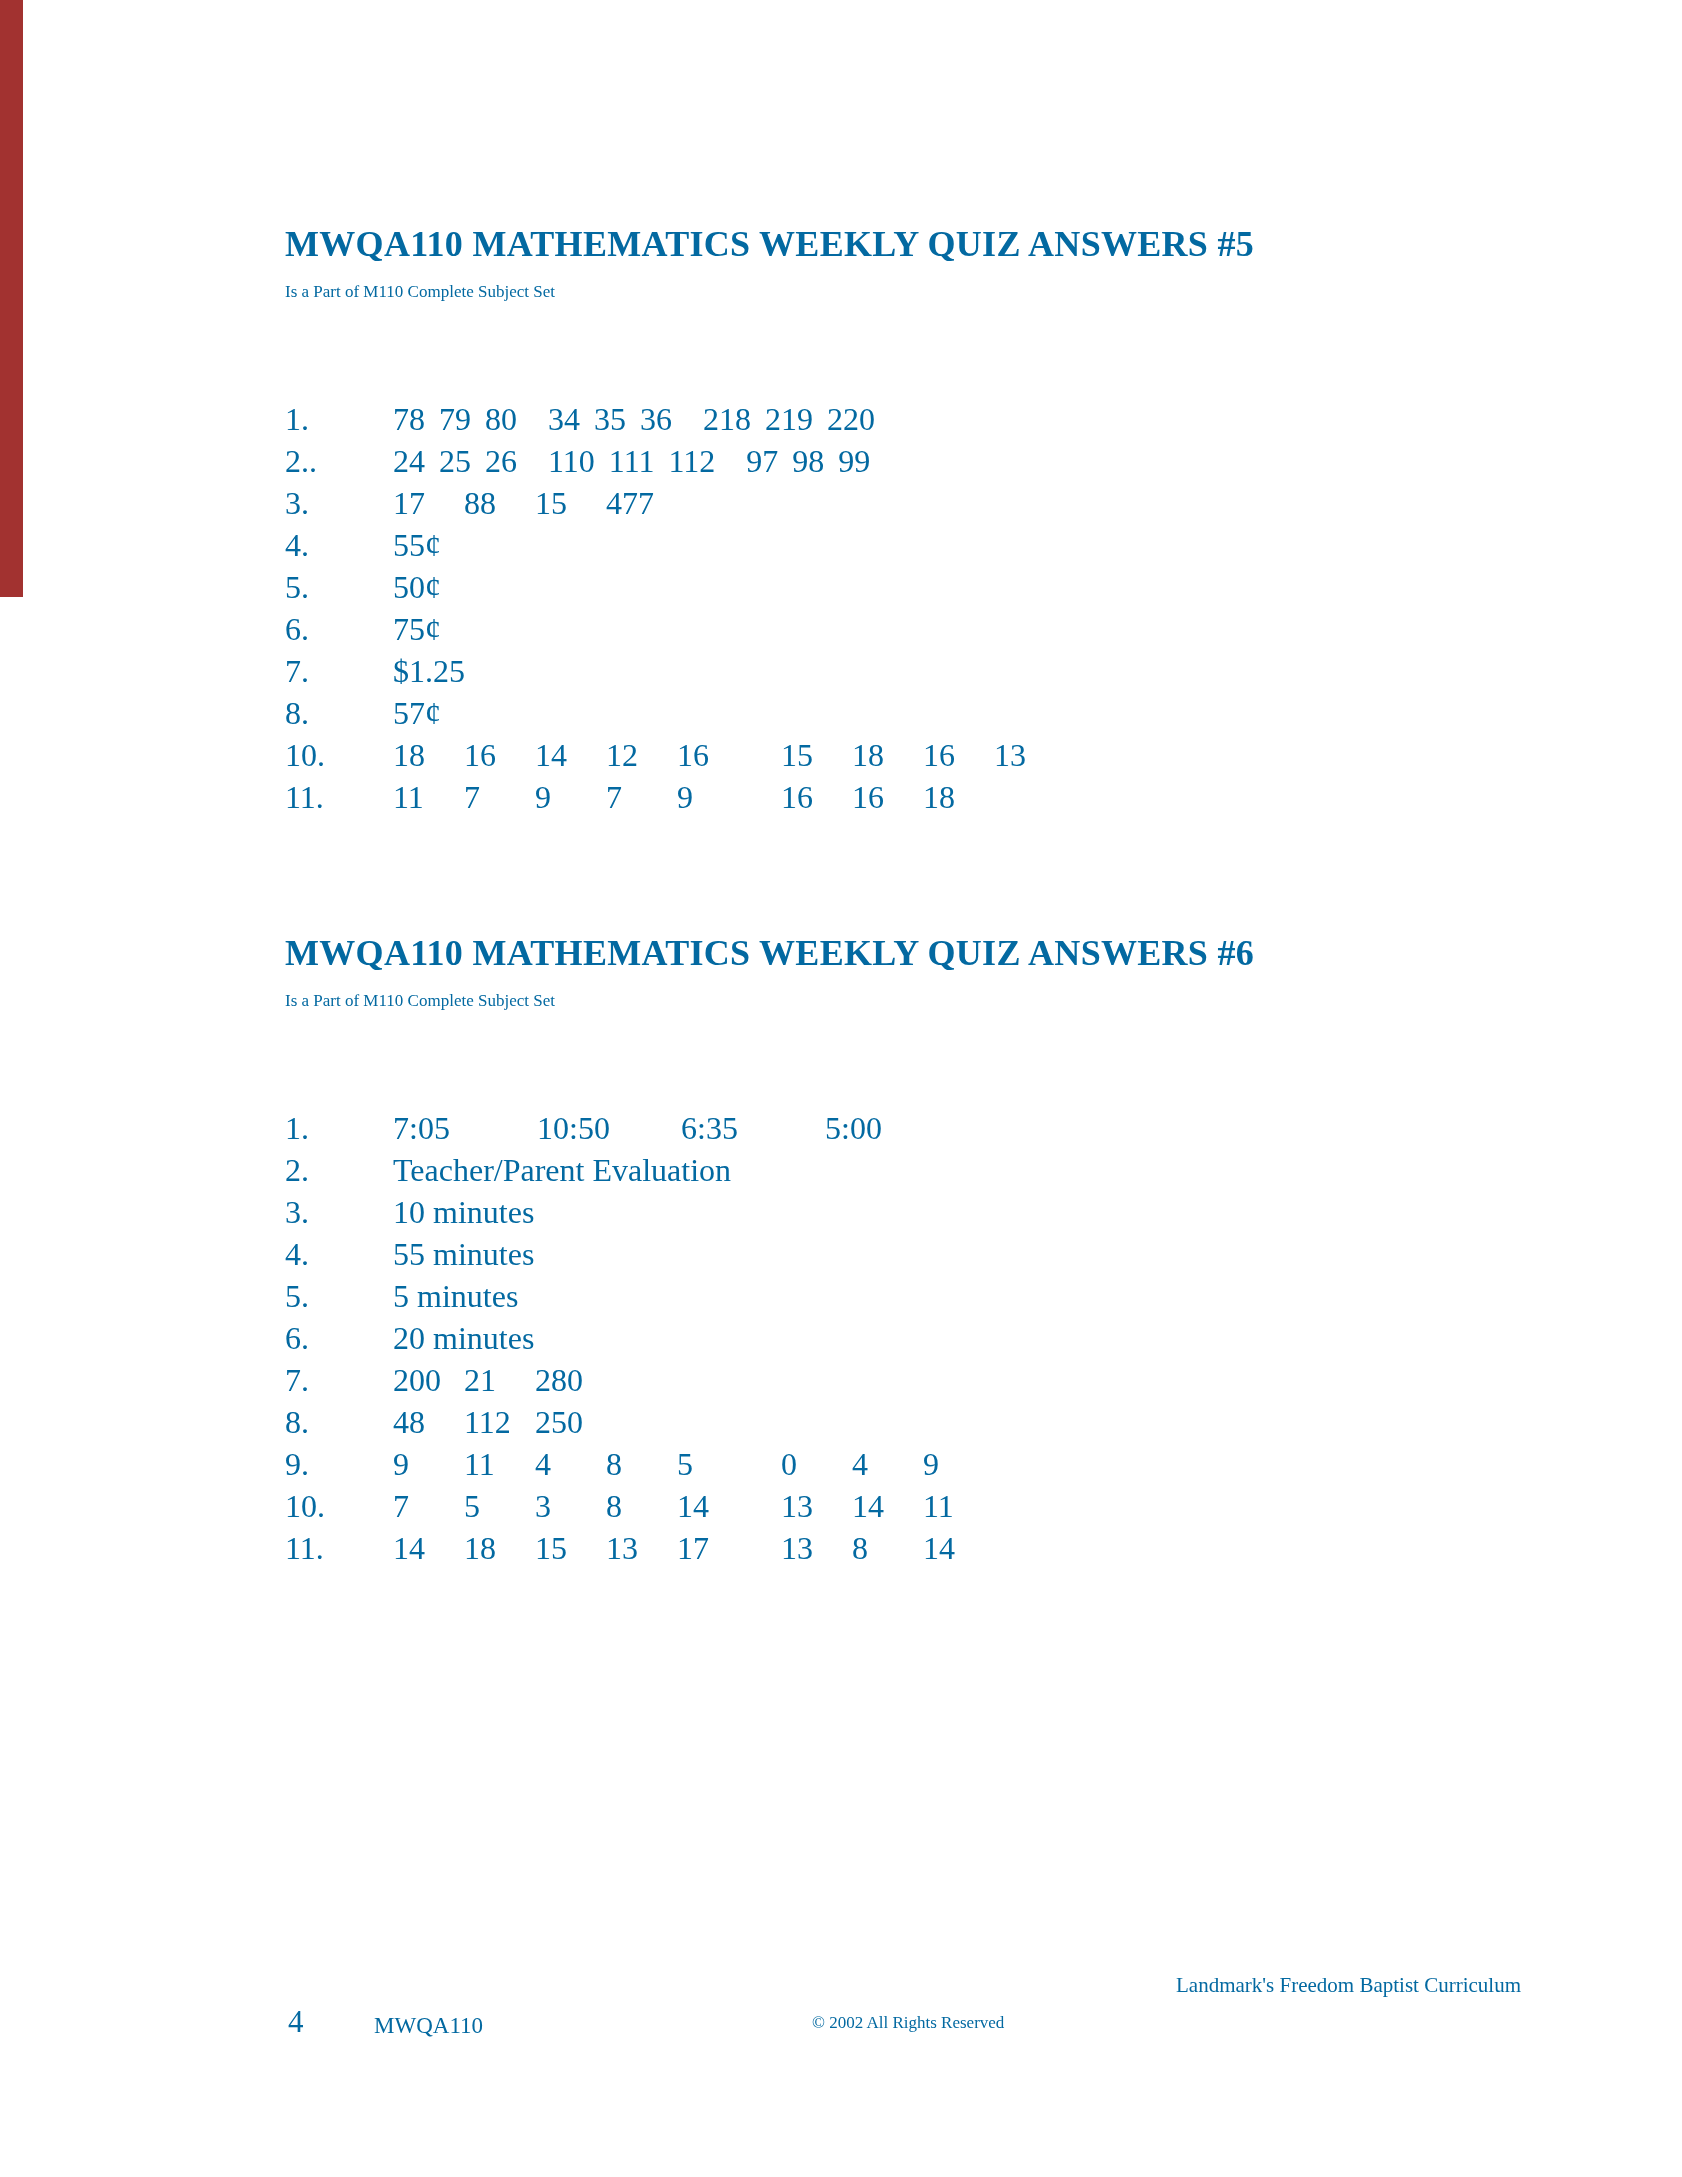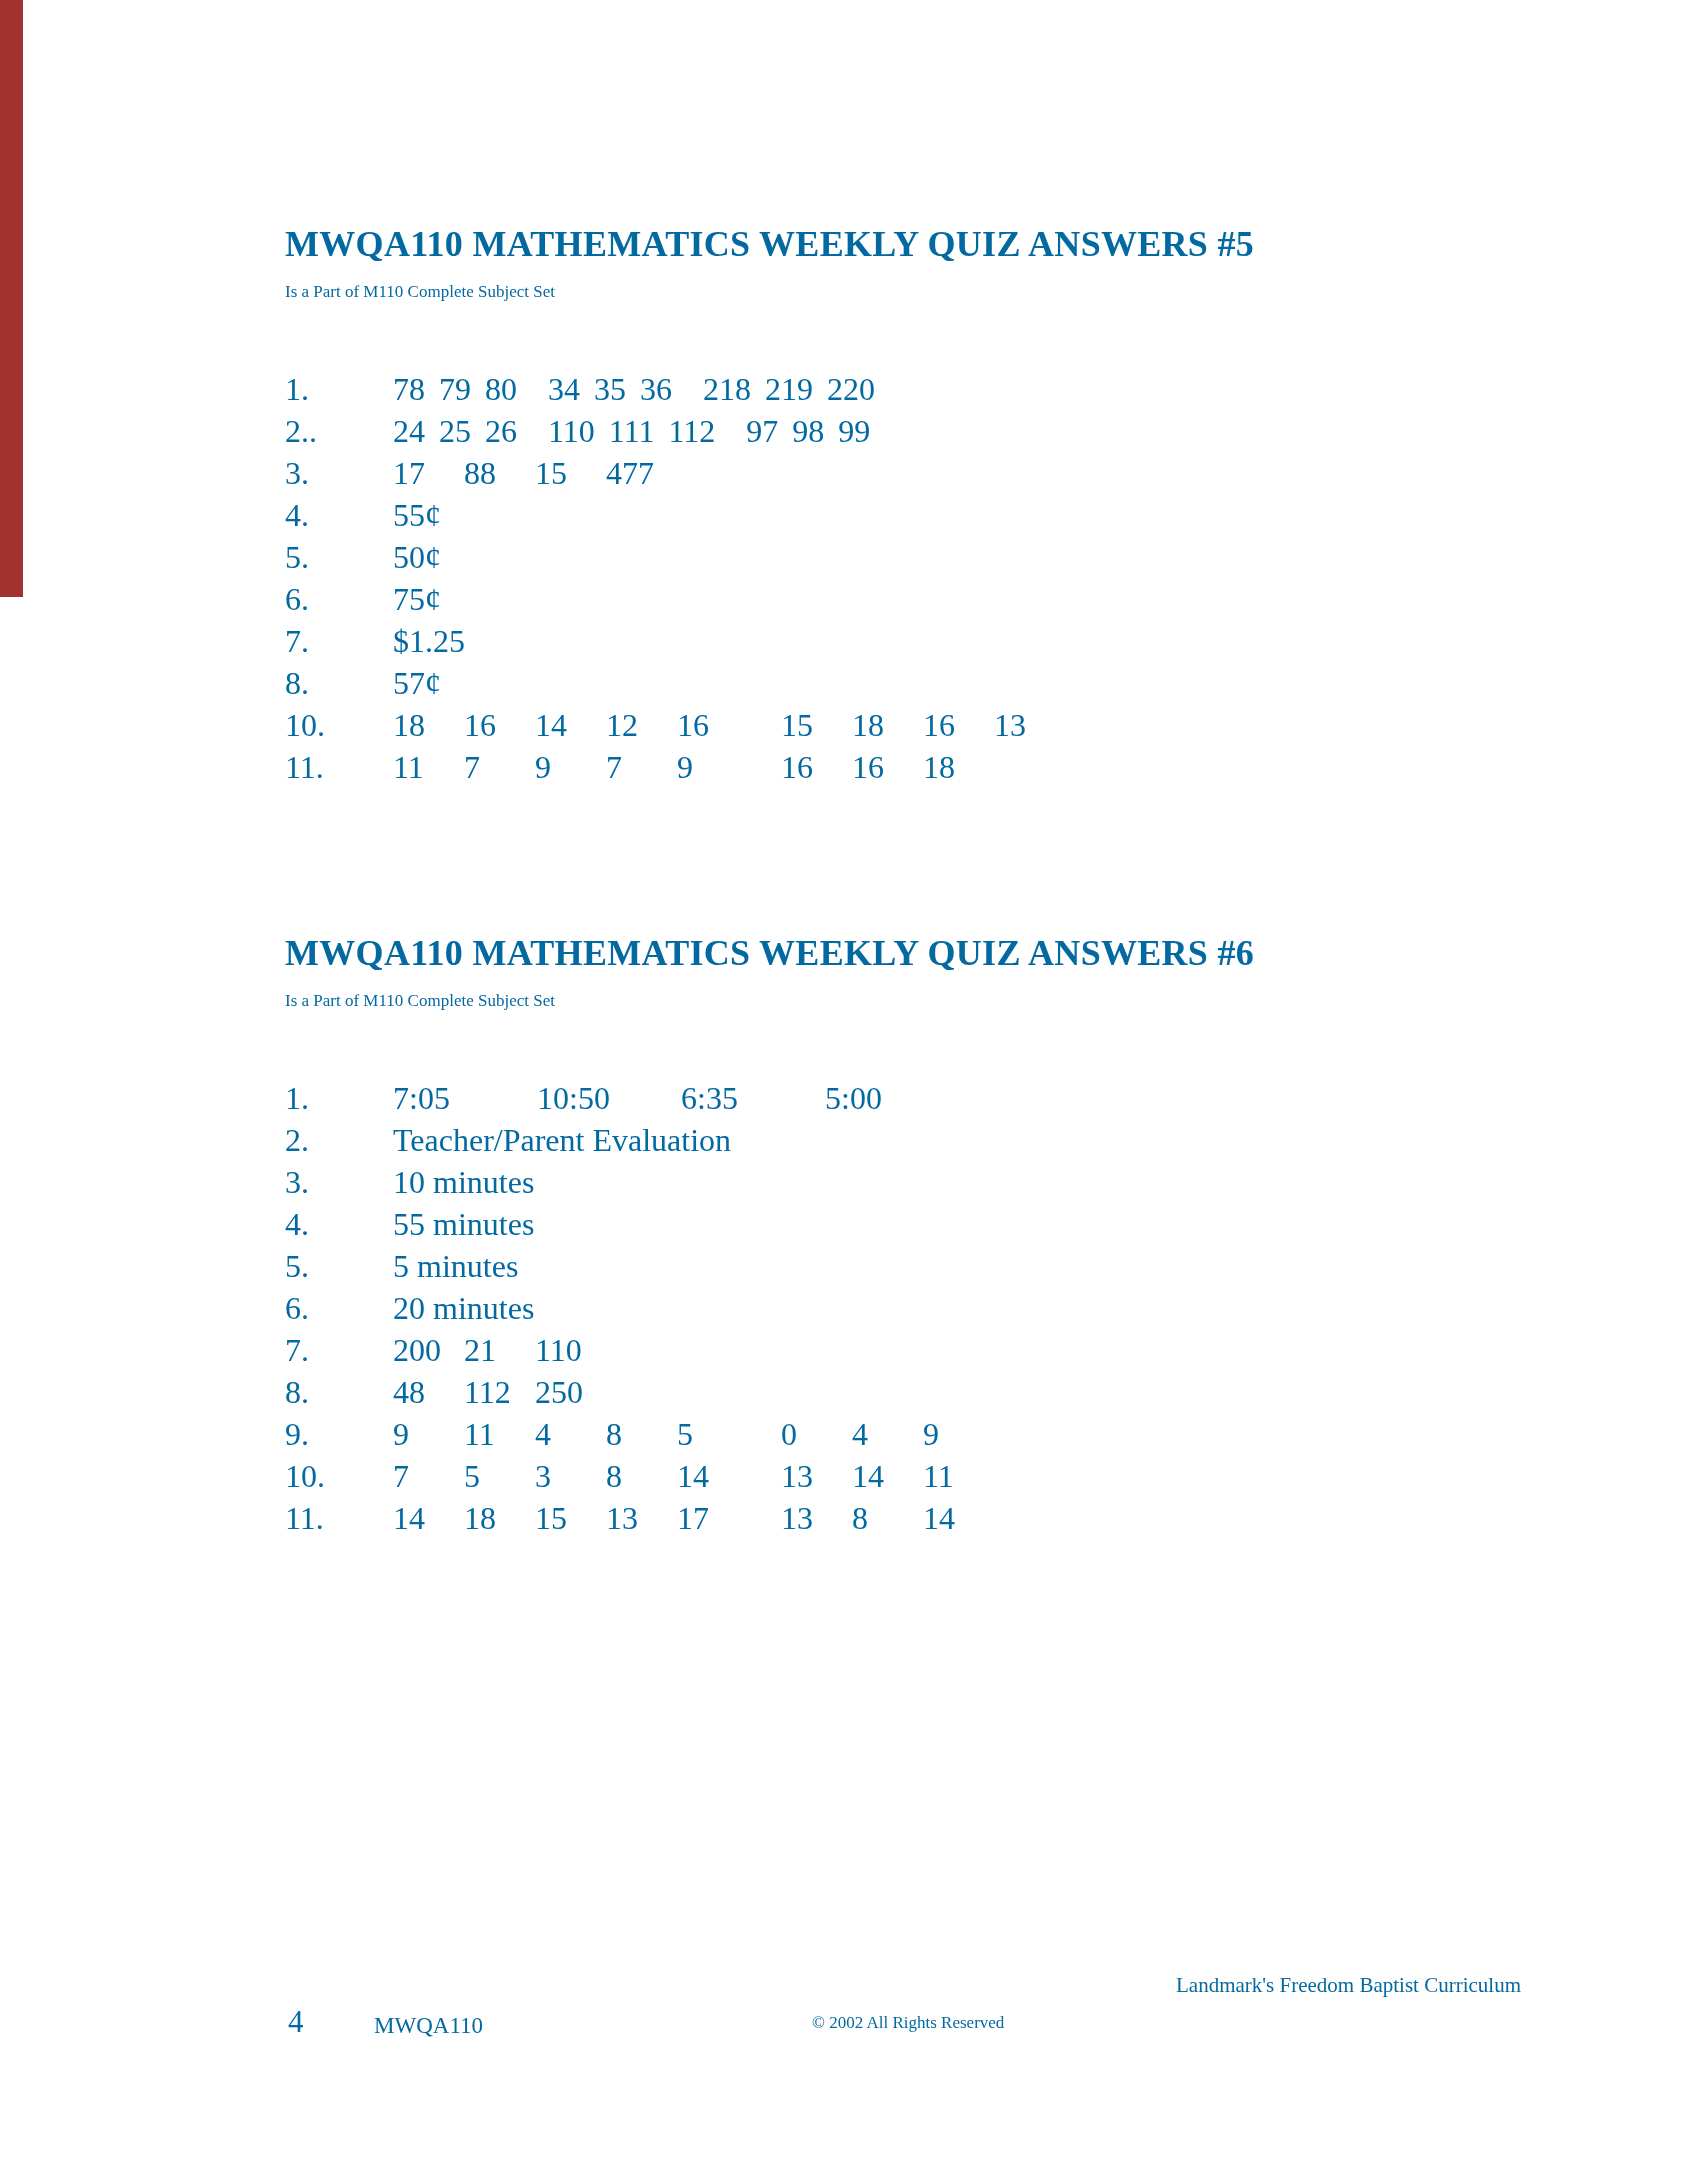--- a/index.html
+++ b/index.html
@@ -26,21 +26,21 @@
     letter-spacing:0.3px;
     white-space:nowrap;
     margin:0;
   }
   .sec-subtitle{
     font-size:17px;
     line-height:29px;
     margin-top:11px;
     white-space:nowrap;
   }
-  .items{margin-top:62px;}
+  .items{margin-top:92px;}
   .item{
     font-size:32px;
     line-height:42px;
     white-space:nowrap;
   }
   .item .num{display:inline-block;width:108px;}
   .col{display:inline-block;min-width:71px;}
   .col.gap{margin-left:33px;}
   .grp{word-spacing:6px;margin-right:31px;}
   .tcol{display:inline-block;min-width:144px;}
@@ -77,21 +77,21 @@
       <section class="section sec-1">
         <h1 class="sec-title">MWQA110 MATHEMATICS WEEKLY QUIZ ANSWERS #6</h1>
         <div class="sec-subtitle">Is a Part of M110 Complete Subject Set</div>
         <div class="items">
           <div class="item"><span class="num">1.</span><span class="tcol">7:05</span><span class="tcol">10:50</span><span class="tcol">6:35</span><span class="tcol">5:00</span></div>
           <div class="item"><span class="num">2.</span><span class="it">Teacher/Parent Evaluation</span></div>
           <div class="item"><span class="num">3.</span><span>10 minutes</span></div>
           <div class="item"><span class="num">4.</span><span>55 minutes</span></div>
           <div class="item"><span class="num">5.</span><span>5 minutes</span></div>
           <div class="item"><span class="num">6.</span><span>20 minutes</span></div>
-          <div class="item"><span class="num">7.</span><span class="col">200</span><span class="col">21</span><span class="col">110</span></div>
+          <div class="item"><span class="num">7.</span><span class="col">200</span><span class="col">21</span><span class="col">280</span></div>
           <div class="item"><span class="num">8.</span><span class="col">48</span><span class="col">112</span><span class="col">250</span></div>
           <div class="item"><span class="num">9.</span><span class="col">9</span><span class="col">11</span><span class="col">4</span><span class="col">8</span><span class="col">5</span><span class="col gap">0</span><span class="col">4</span><span class="col">9</span></div>
           <div class="item"><span class="num">10.</span><span class="col">7</span><span class="col">5</span><span class="col">3</span><span class="col">8</span><span class="col">14</span><span class="col gap">13</span><span class="col">14</span><span class="col">11</span></div>
           <div class="item"><span class="num">11.</span><span class="col">14</span><span class="col">18</span><span class="col">15</span><span class="col">13</span><span class="col">17</span><span class="col gap">13</span><span class="col">8</span><span class="col">14</span></div>
         </div>
       </section>
     </div>
 
   <div class="footer">
     <span class="f-page">4</span>

